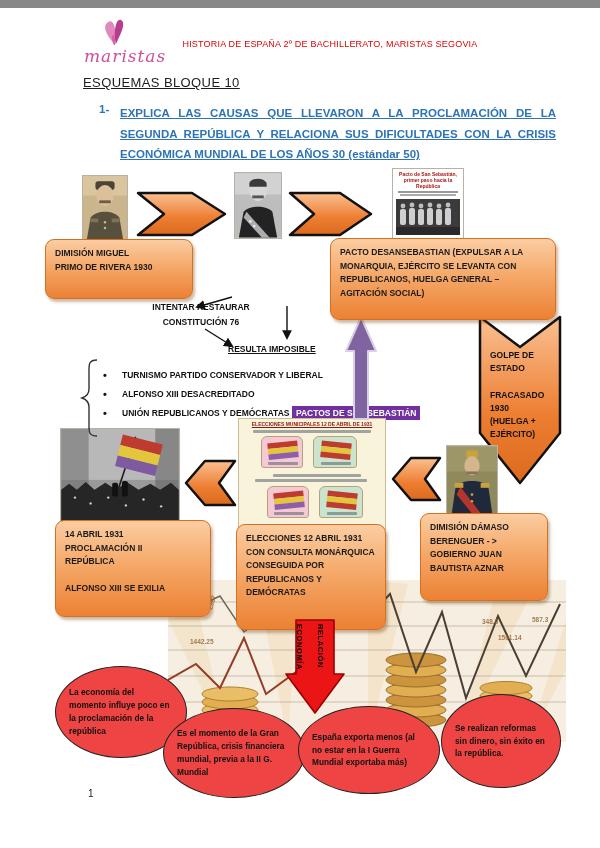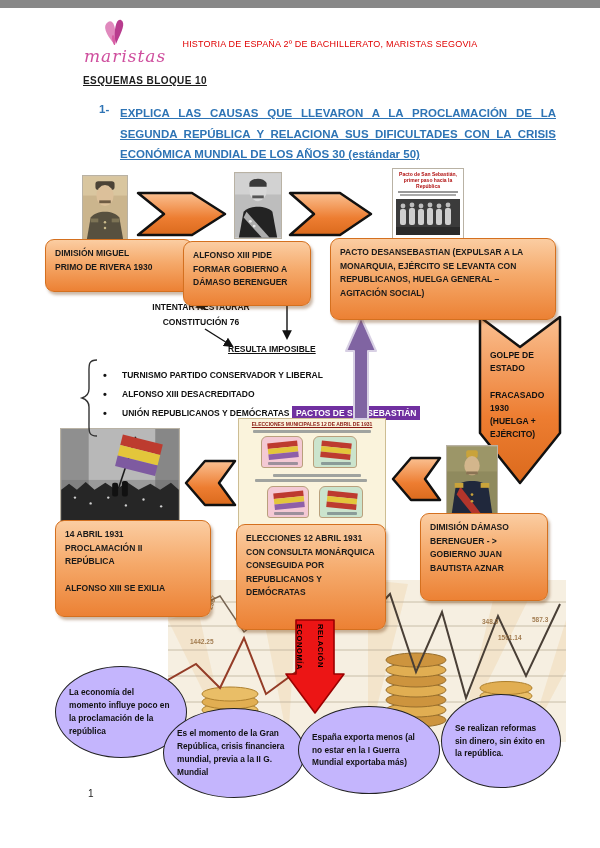--- a/index.html
+++ b/index.html
@@ -5,21 +5,21 @@
   html,body{margin:0;padding:0;background:#888;}
   .page{position:relative;width:600px;height:848px;background:#ffffff;margin:8px auto;
         font-family:"Liberation Sans",sans-serif;overflow:hidden;}
   .abs{position:absolute;}
 
   
   .logo-text{position:absolute;left:84px;top:38px;font-family:"DejaVu Serif",serif;
              font-style:italic;font-size:17px;color:#cf4f9e;letter-spacing:1px;}
   .hdr-title{position:absolute;left:150px;top:31px;width:360px;text-align:center;
              font-size:9px;font-weight:400;color:#e00000;letter-spacing:.2px;}
-  .block-label{position:absolute;left:83px;top:67px;font-size:10px;font-weight:700;
+  .block-label{position:absolute;left:83px;top:67px;font-size:13px;font-weight:400;
                color:#1c1c1c;text-decoration:underline;letter-spacing:.4px;}
   .q-num{position:absolute;left:99px;top:95px;font-size:11.5px;font-weight:700;color:#2e74b5;}
   .q-title{position:absolute;left:120px;top:95px;width:436px;font-size:11.5px;font-weight:700;
            color:#2e74b5;text-decoration:underline;text-align:justify;line-height:1.8;}
 
   
   .obox{position:absolute;z-index:3;border:1.5px solid #d4701f;border-radius:9px;
         background:linear-gradient(180deg,#fbcda2 0%,#f5a96a 45%,#ec8134 100%);
         box-shadow:2px 3px 3px rgba(110,55,10,.35);
         font-size:8.5px;font-weight:700;color:#1a1a1a;line-height:1.6;
@@ -32,21 +32,21 @@
                padding-left:22px;}
   .bullet-line::before{content:"•";position:absolute;left:3px;top:-1px;font-size:11px;}
   .hl{background:#7030a0;color:#ffffff;padding:2px 4px;}
 
   .golpe-text{position:absolute;left:490px;top:341px;width:66px;z-index:3;font-size:8.5px;
               font-weight:700;color:#111;line-height:1.55;white-space:pre-line;}
 
   .vtext{position:absolute;z-index:5;writing-mode:vertical-rl;font-size:7.5px;font-weight:700;
          color:#000;letter-spacing:.6px;}
 
-  .ellipse{position:absolute;z-index:6;border-radius:50%;background:#c4b5fd;
+  .ellipse{position:absolute;z-index:6;border-radius:50%;background:#ef4444;
            border:1.6px solid #222;display:flex;align-items:center;box-sizing:border-box;}
   .ellipse>span{font-size:8.3px;font-weight:700;color:#111;line-height:1.55;padding:8px 13px;}
 
   .page-num{position:absolute;left:88px;top:780px;font-size:10px;color:#222;}
 
   
   .elections{position:absolute;left:238px;top:410px;width:148px;height:112px;z-index:1;
              background:#faf3dc;border:1px solid #cdbd93;box-sizing:border-box;overflow:hidden;}
   .elec-title{position:absolute;left:2px;top:2px;width:142px;text-align:center;font-size:5px;
               font-weight:700;color:#8a1a12;text-decoration:underline;}
@@ -136,25 +136,22 @@
           <circle cx="16" cy="6" r="2.4"></circle>
           <circle cx="25" cy="7" r="2.4"></circle>
         <circle cx="34" cy="6" r="2.4"></circle>
           <circle cx="43" cy="7" r="2.4"></circle>
           <circle cx="52" cy="6" r="2.4"></circle>
       </g>
       <rect y="28" width="64" height="8" fill="#2a2a2a"></rect>
     </svg>
   </div>
 
-  <div class="obox" style="left:45px;top:231px;width:148px;height:53px">DIMISIÓN MIGUEL
+  <div class="obox" style="left:45px;top:231px;width:148px;height:60px">DIMISIÓN MIGUEL
 PRIMO DE RIVERA 1930</div>
-  <div class="obox" style="left:183px;top:233px;width:128px;height:65px">ALFONSO XIII PIDE
-FORMAR GOBIERNO A
-DÁMASO BERENGUER</div>
   <div class="obox" style="left:330px;top:230px;width:226px;height:82px">PACTO DESANSEBASTIAN (EXPULSAR A LA MONARQUIA, EJÉRCITO SE LEVANTA CON REPUBLICANOS, HUELGA GENERAL – AGITACIÓN SOCIAL)</div>
 
   <svg class="abs" style="left:0;top:0;z-index:2;pointer-events:none" width="600" height="848">
     <line x1="287" y1="298" x2="287" y2="330" stroke="#111" stroke-width="1.4" marker-end="url(#ah)"></line>
     <line x1="232" y1="289" x2="197" y2="299" stroke="#111" stroke-width="1.4" marker-end="url(#ah)"></line>
     <line x1="205" y1="321" x2="232" y2="338" stroke="#111" stroke-width="1.4" marker-end="url(#ah)"></line>
     <path d="M97,352 C88,352 89,357 89,366 L89,381 C89,387 85,389 82,390 C85,391 89,393 89,399 L89,414 C89,423 88,428 97,428" fill="none" stroke="#333" stroke-width="1.4"></path>
   </svg>
 
   <div class="note" style="left:138px;top:292px;width:126px;text-align:center;line-height:1.8">INTENTAR RESTAURAR CONSTITUCIÓN 76</div>

